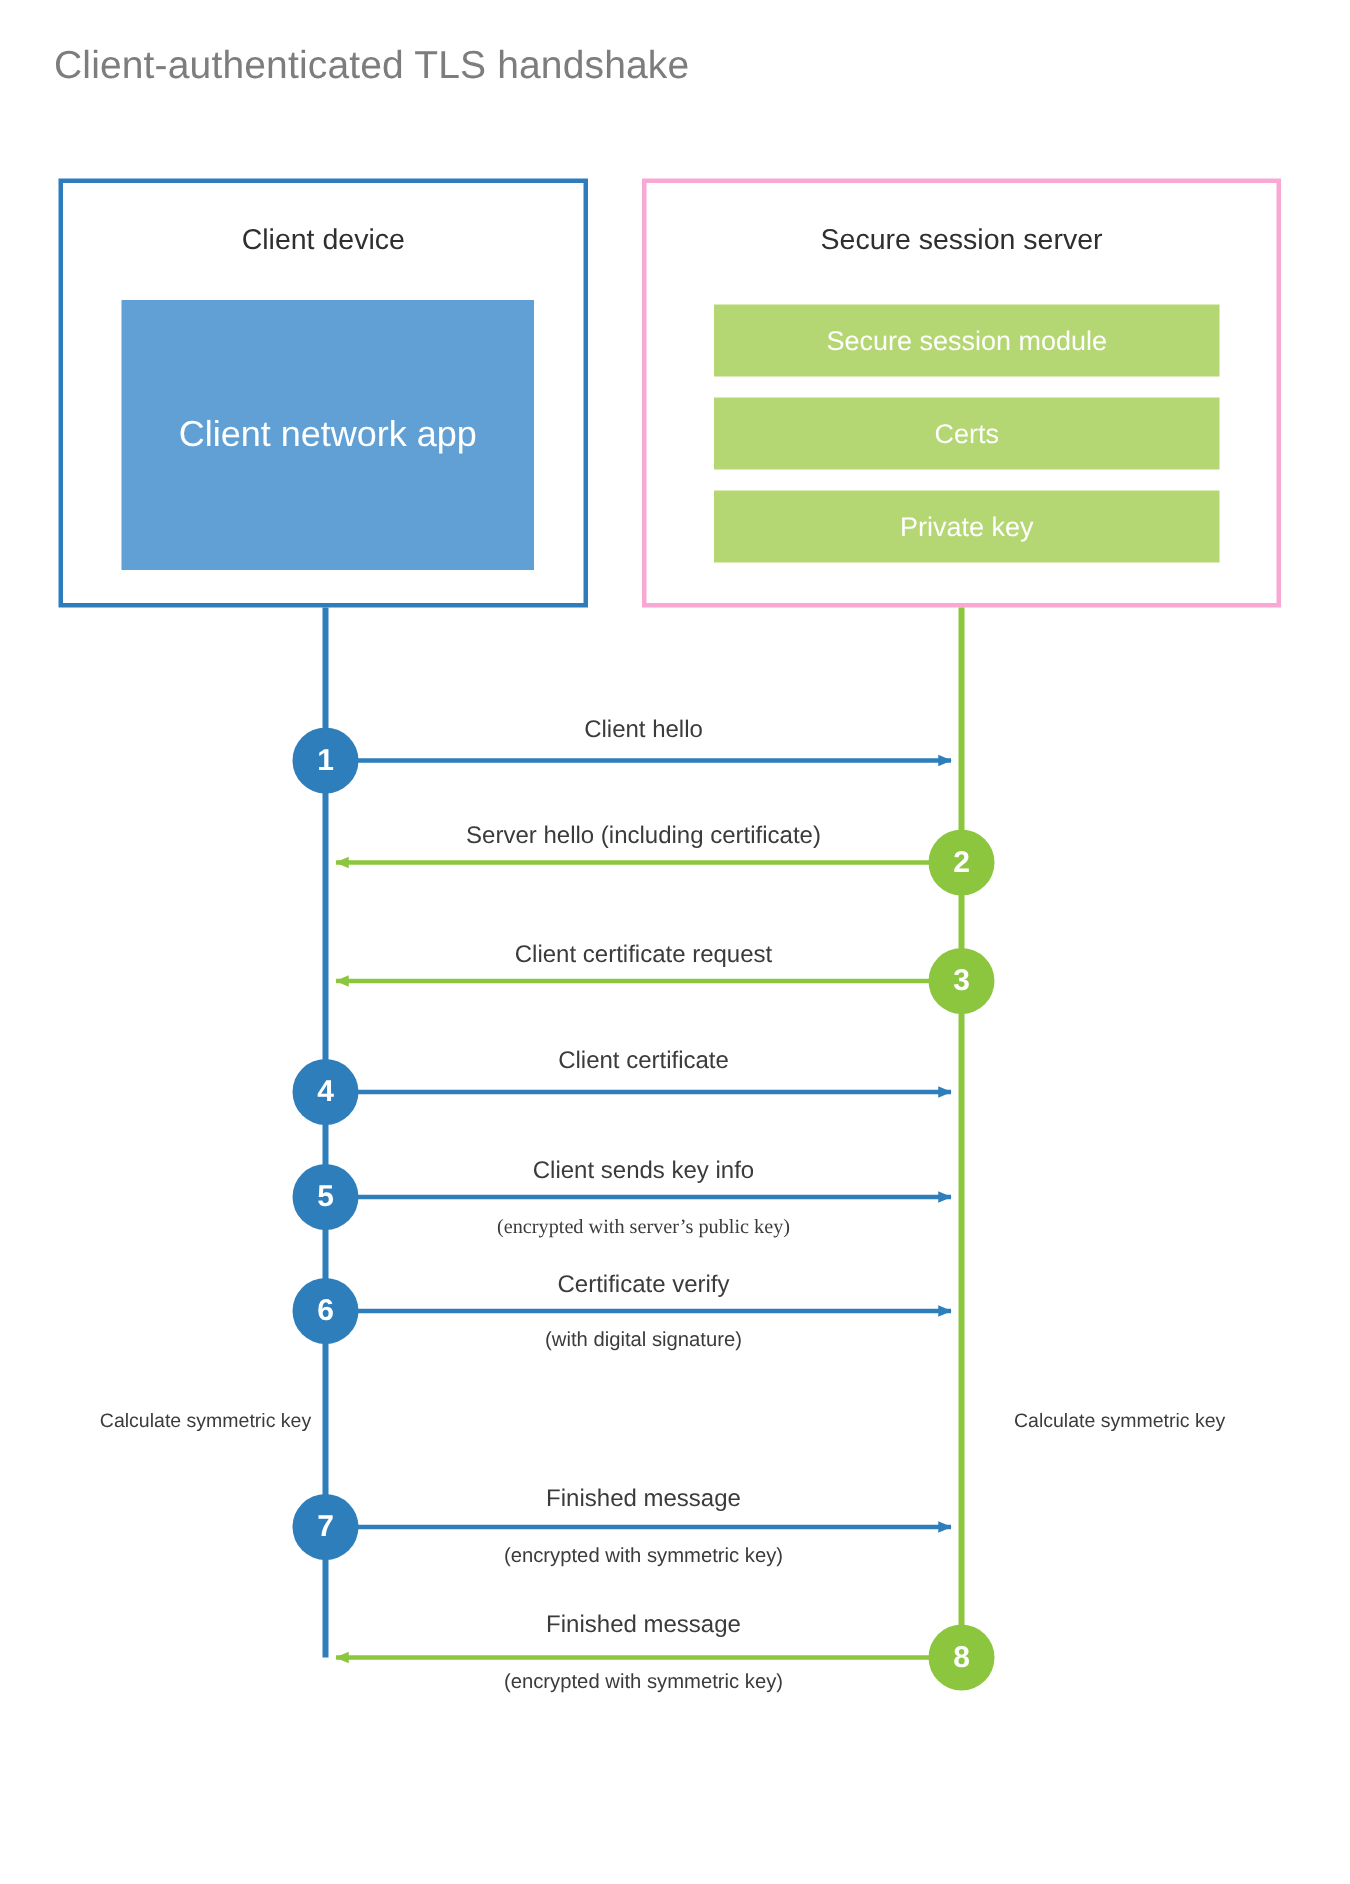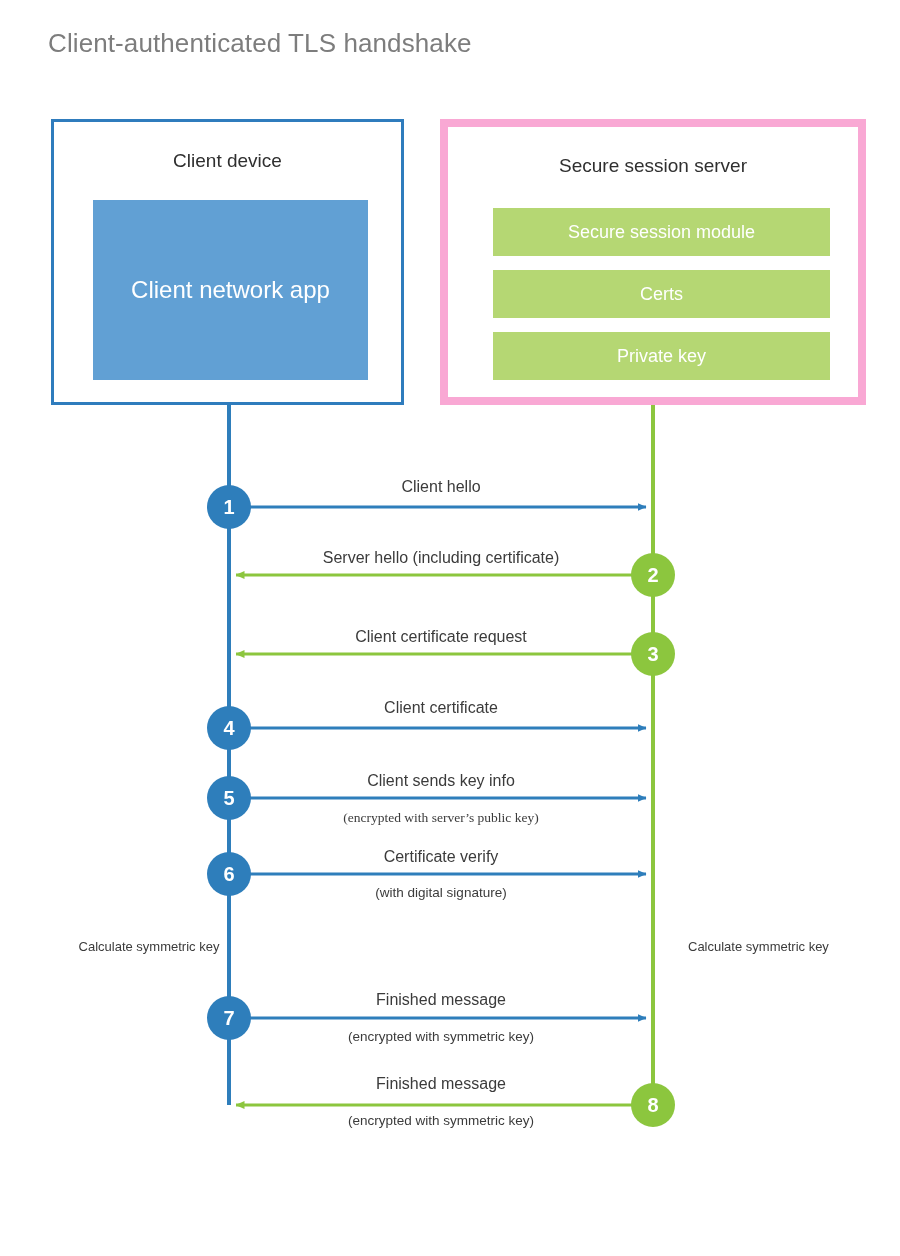--- a/index.html
+++ b/index.html
@@ -9,21 +9,21 @@
   }
   body {
     width: 900px;
     height: 1256px;
     position: relative;
     font-family: "Liberation Sans", sans-serif;
     overflow: hidden;
   }
   #diagram {
     position: absolute;
-    left: 12px; top: 0;
+    left: 0; top: 0;
     width: 744px;
     height: 1256px;
   }
 
   
   .title {
     position: absolute;
     left: 36px;
     top: 28px;
     font-size: 26px;
@@ -44,21 +44,21 @@
     top: 119px;
     width: 353px;
     height: 286px;
     border: 3px solid #2f7cbd;
   }
   .party-box.server {
     left: 428px;
     top: 119px;
     width: 426px;
     height: 286px;
-    border: 8px solid #f9a8d4;
+    border: 3px solid #f9a8d4;
   }
   .party-title {
     position: absolute;
     left: 0;
     right: 0;
     top: 28px;
     text-align: center;
     font-size: 19px;
     font-weight: normal;
     color: #2f2f2f;

